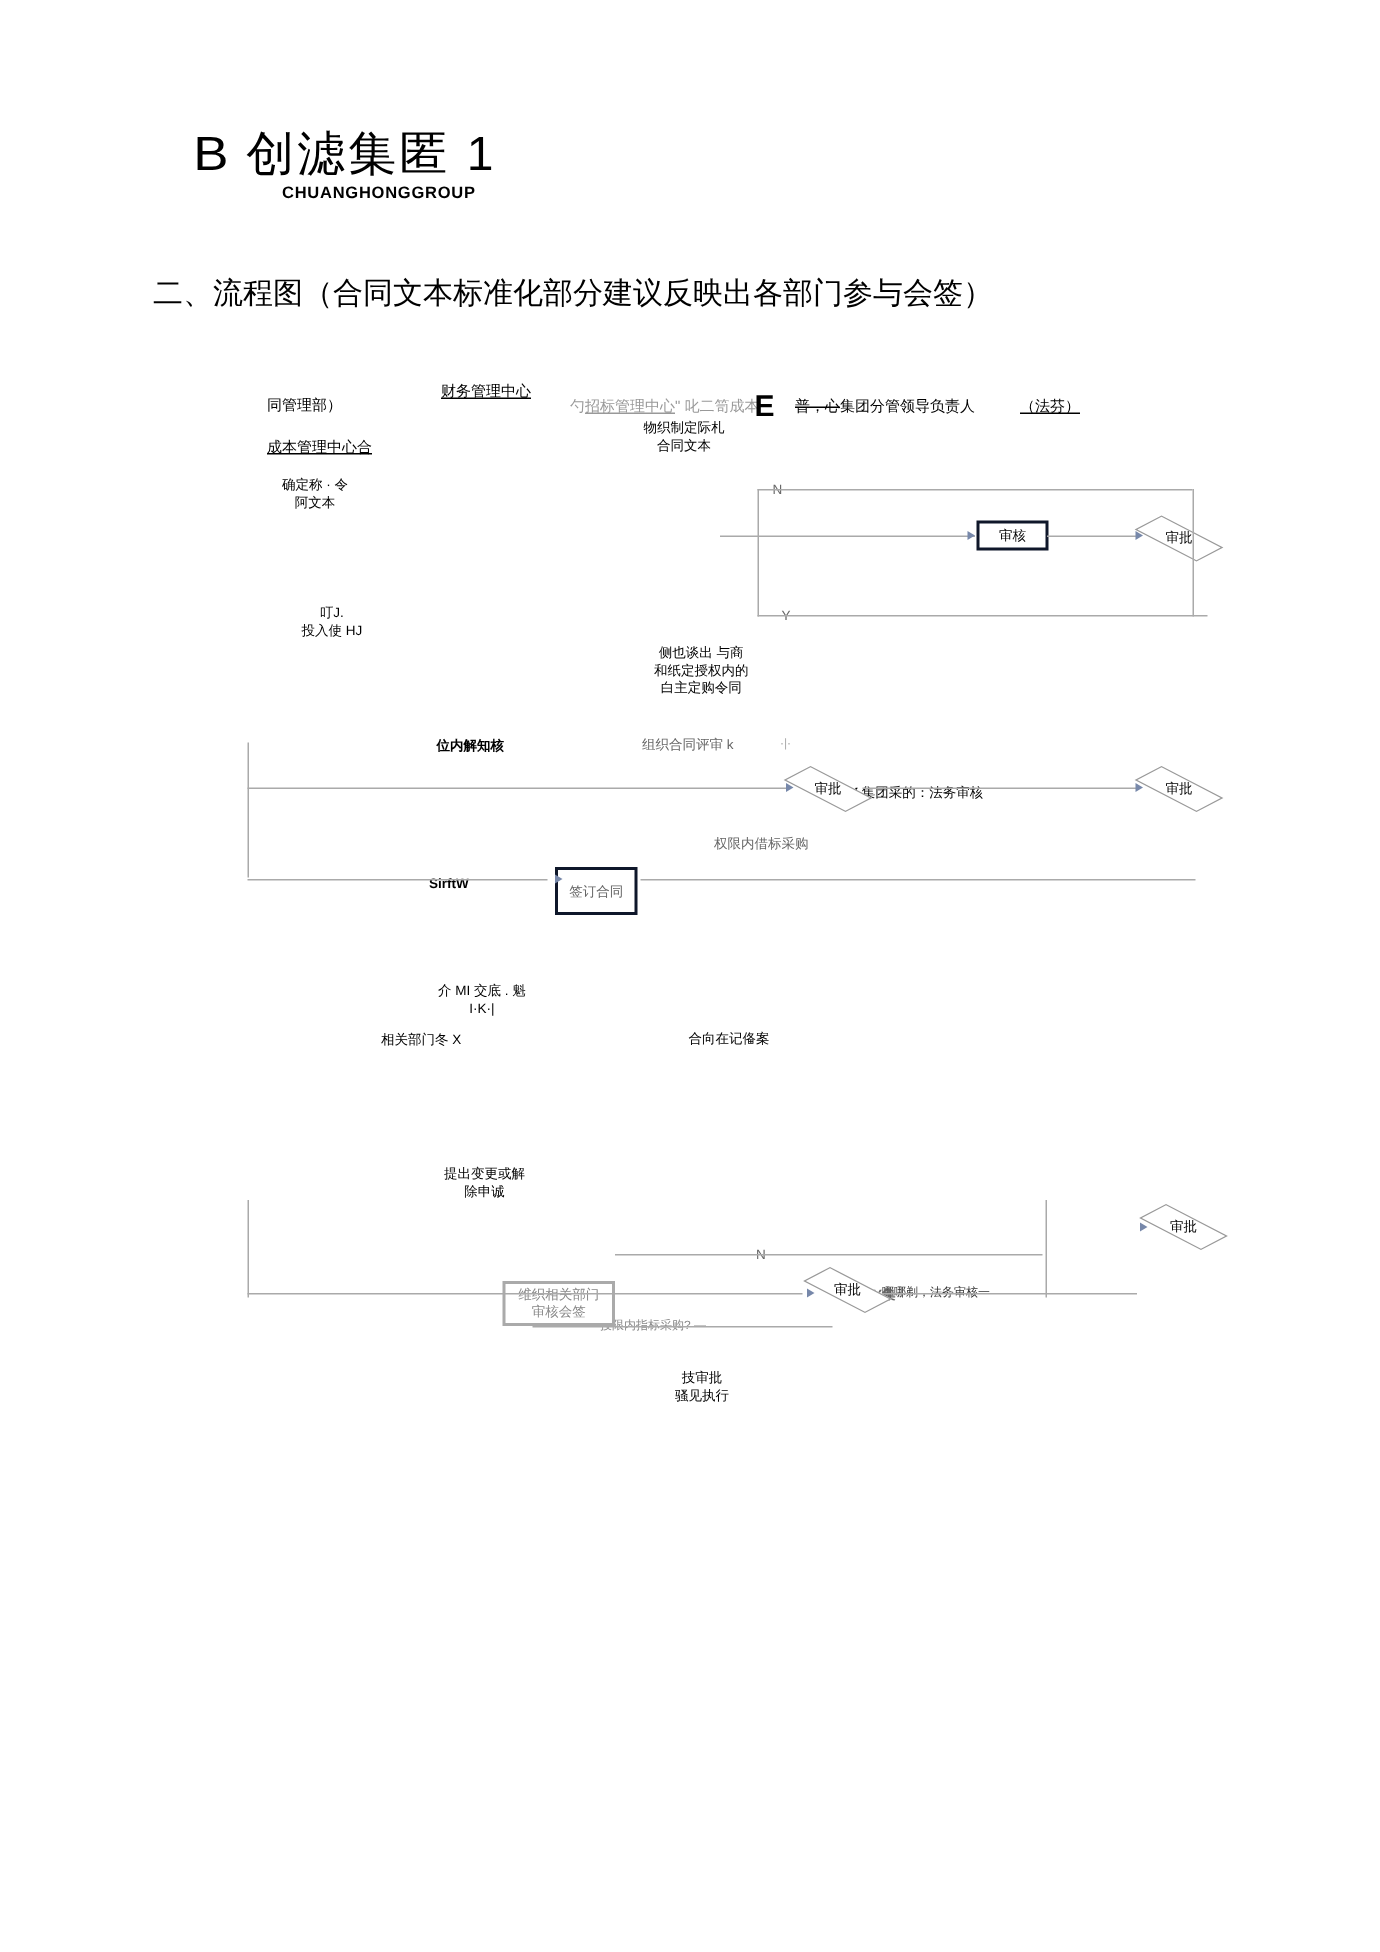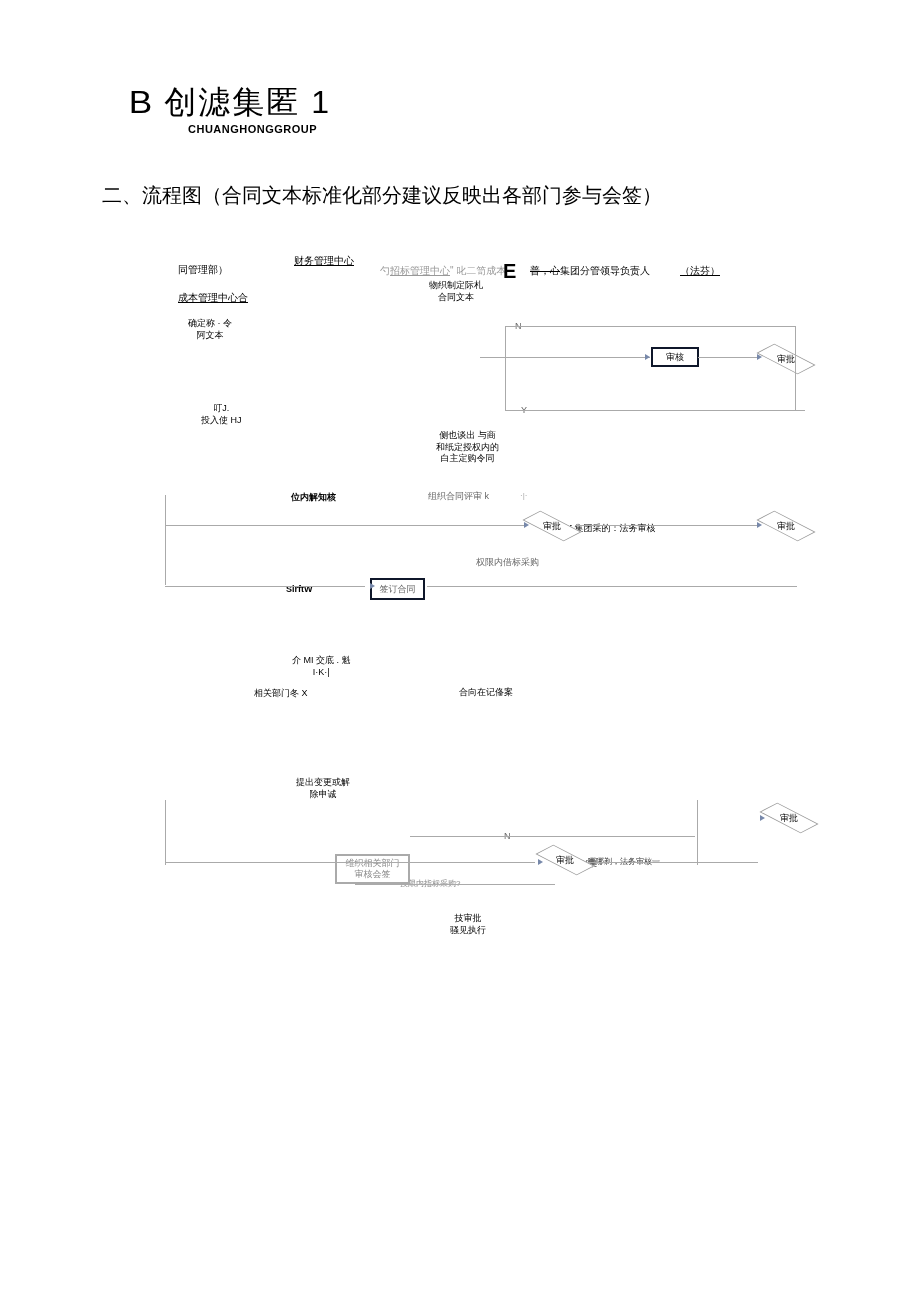--- a/index.html
+++ b/index.html
@@ -51,21 +51,21 @@
     .yn { position: absolute; font-size: 9px; color: #666; }
     .n1 { left: 515px; top: 321px; }
     .y1 { left: 521px; top: 405px; }
     .n2 { left: 504px; top: 831px; }
     .yj { left: 582px; top: 857px; font-weight: bold; }
     .ow { left: 520px; top: 491px; font-size: 8px; color: #aaa; }
     
     
     .rect { position: absolute; border: 2px solid #0f172a; background: #fff; font-size: 9px; display: flex; align-items: center; justify-content: center; }
     .rect-review { left: 651px; top: 347px; width: 48px; height: 20px; }
-    .rect-sign { left: 370px; top: 578px; width: 55px; height: 22px; color: #666; }
+    .rect-sign { left: 370px; top: 578px; width: 55px; height: 32px; color: #666; }
     .rect-org-sign { left: 335px; top: 854px; width: 75px; height: 30px; border-color: #aaa; color: #888; line-height: 1.2; }
     
     
     .diamond-wrap { position: absolute; }
     .diamond { width: 46px; height: 20px; border: 1px solid #999; transform: scaleY(0.9) rotate(45deg) skew(-15deg,-15deg); background: #fff; }
     .diamond-label { position: absolute; font-size: 9px; left: 50%; top: 50%; transform: translate(-50%,-50%); white-space: nowrap; }
     .d1 { left: 763px; top: 349px; }
     .d2 { left: 529px; top: 516px; }
     .d3 { left: 763px; top: 516px; }
     .d4 { left: 542px; top: 850px; }

